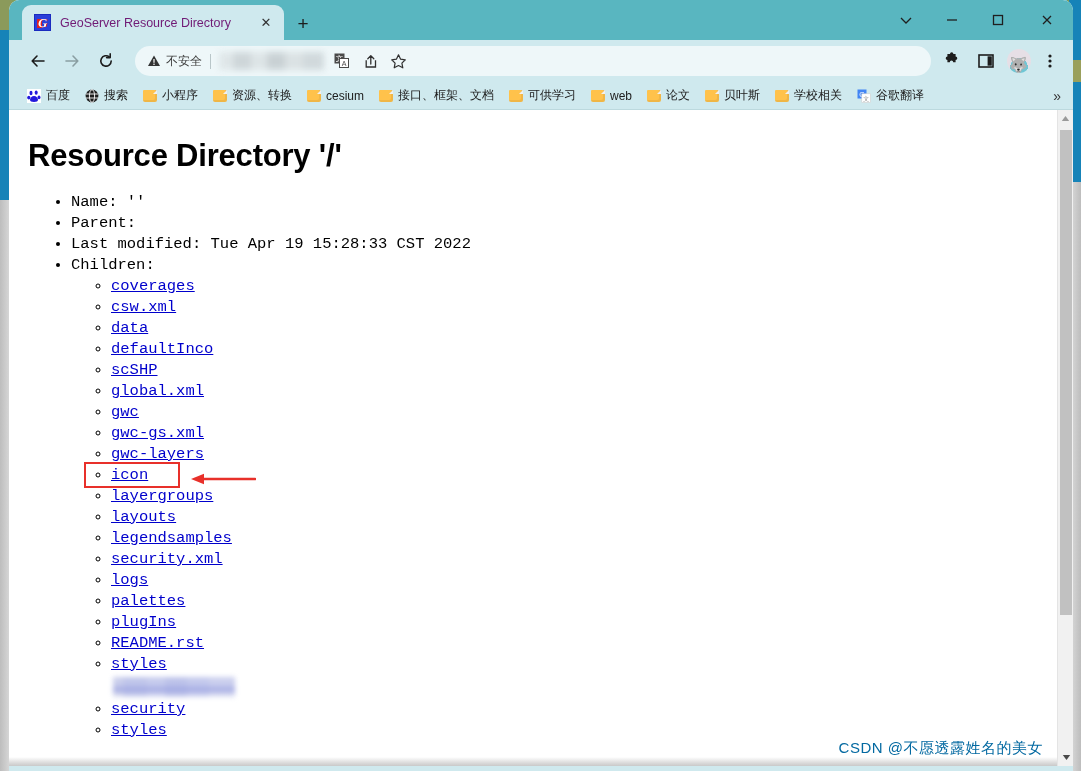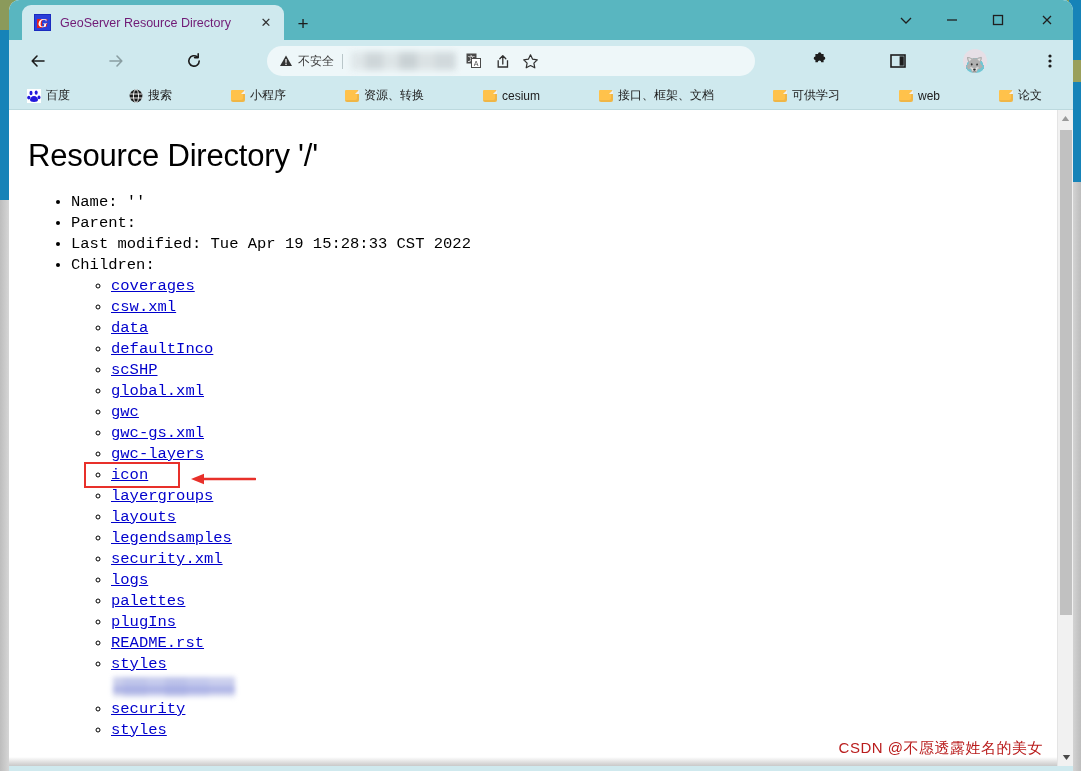--- a/index.html
+++ b/index.html
@@ -139,21 +139,20 @@
   .wc svg { display: block; }
 
   
   .toolbar {
     position: relative;
     height: 42px;
     background: #cfe9ee;
     display: flex;
     align-items: center;
     padding: 0 8px 0 14px;
-    gap: 44px;
   }
   .navbtn {
     width: 30px; height: 30px;
     display: flex; align-items: center; justify-content: center;
     color: #1b1b1b;
     flex: 0 0 auto;
     margin-right: 4px;
   }
   .omnibox {
     flex: 1 1 auto;
@@ -222,21 +221,20 @@
   
   .bookmarks {
     position: relative;
     height: 28px;
     background: #cfe9ee;
     display: flex;
     align-items: center;
     padding: 0 4px 0 12px;
     overflow: hidden;
     border-bottom: 1px solid #bcd9de;
-    gap: 44px;
   }
   .bm {
     display: flex; align-items: center;
     padding: 2px 6px;
     margin-right: 3px;
     font-size: 12px;
     color: #202020;
     white-space: nowrap;
     flex: 0 0 auto;
     border-radius: 4px;
@@ -269,21 +267,21 @@
   }
   .page-content {
     position: absolute;
     left: 0; top: 0; right: 16px; bottom: 0;
     padding: 16px 0 0 19px;
     overflow: hidden;
   }
   h1.pagetitle {
     font-family: "Liberation Sans", sans-serif;
     font-size: 31px;
-    font-weight: normal;
+    font-weight: bold;
     color: #000;
     margin: 12px 0 18px 0;
     letter-spacing: -0.2px;
   }
   ul.lvl1 {
     margin: 0; padding-left: 43px;
     list-style-type: disc;
     font-family: Liberation Mono, monospace;
   }
   ul.lvl1 > li {
@@ -367,21 +365,21 @@
     position: absolute;
     left: 0; bottom: 0; width: 16px; height: 17px;
     display: flex; align-items: center; justify-content: center;
   }
 
   
   .watermark {
     position: absolute;
     right: 30px; bottom: 8px;
     font-size: 15px;
-    color: #b91c1c;
+    color: #0369a1;
     font-family: "Liberation Sans", sans-serif;
     white-space: nowrap;
     letter-spacing: .5px;
     margin-top: 16px;
   }
   .page-bottom-fade {
     position: absolute;
     left: 0; right: 16px; bottom: 0; height: 9px;
     background: linear-gradient(180deg, rgba(255,255,255,0) 0%, #d8d8d8 70%, #c9c9c9 100%);
   }

